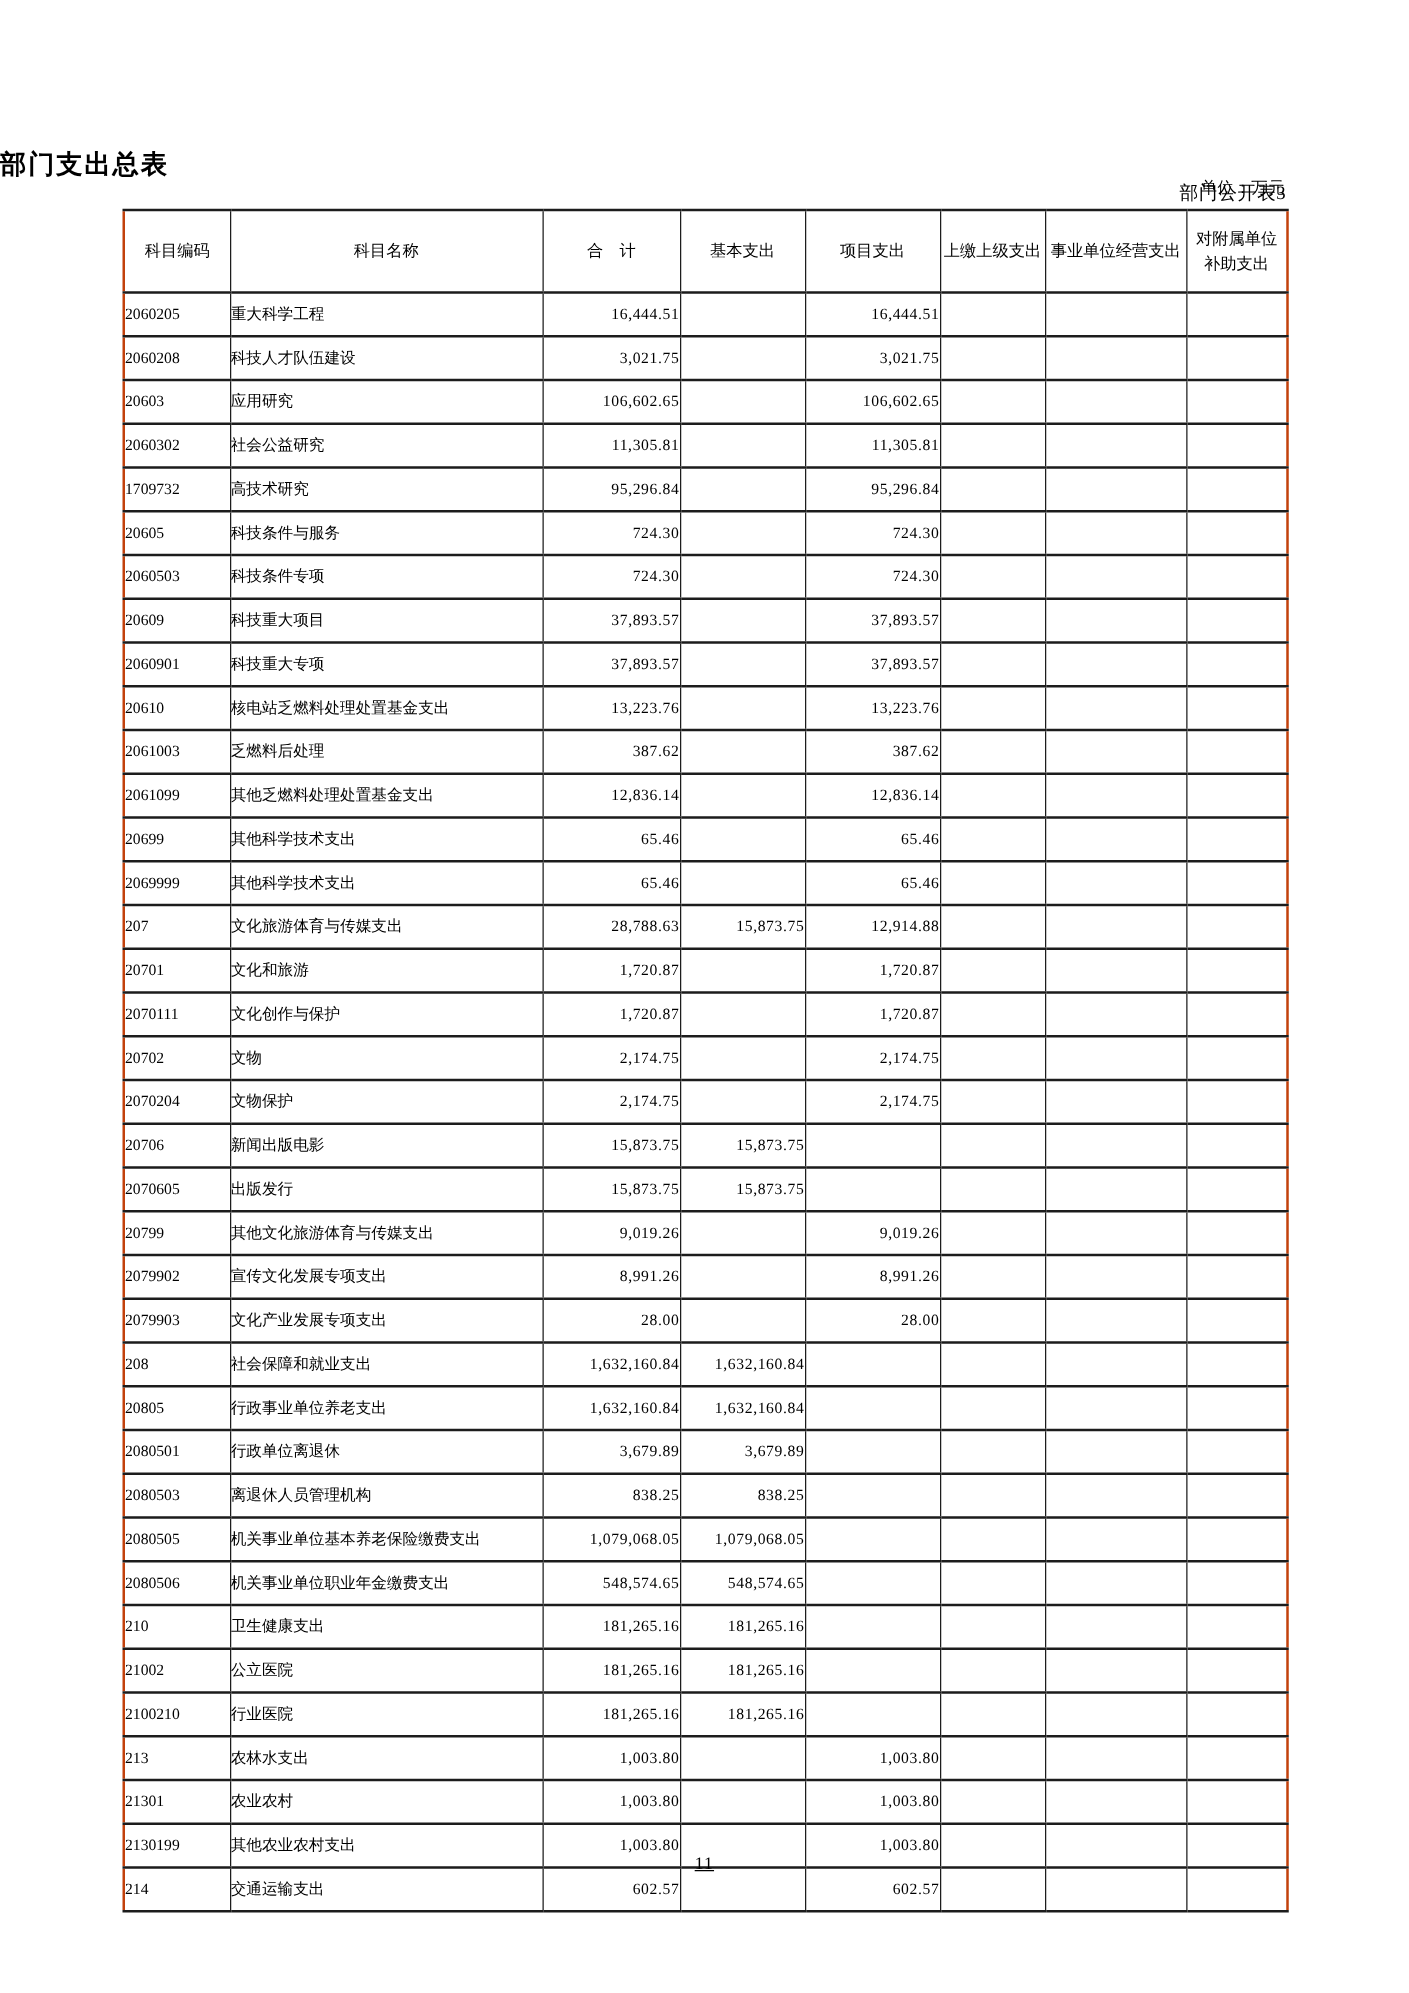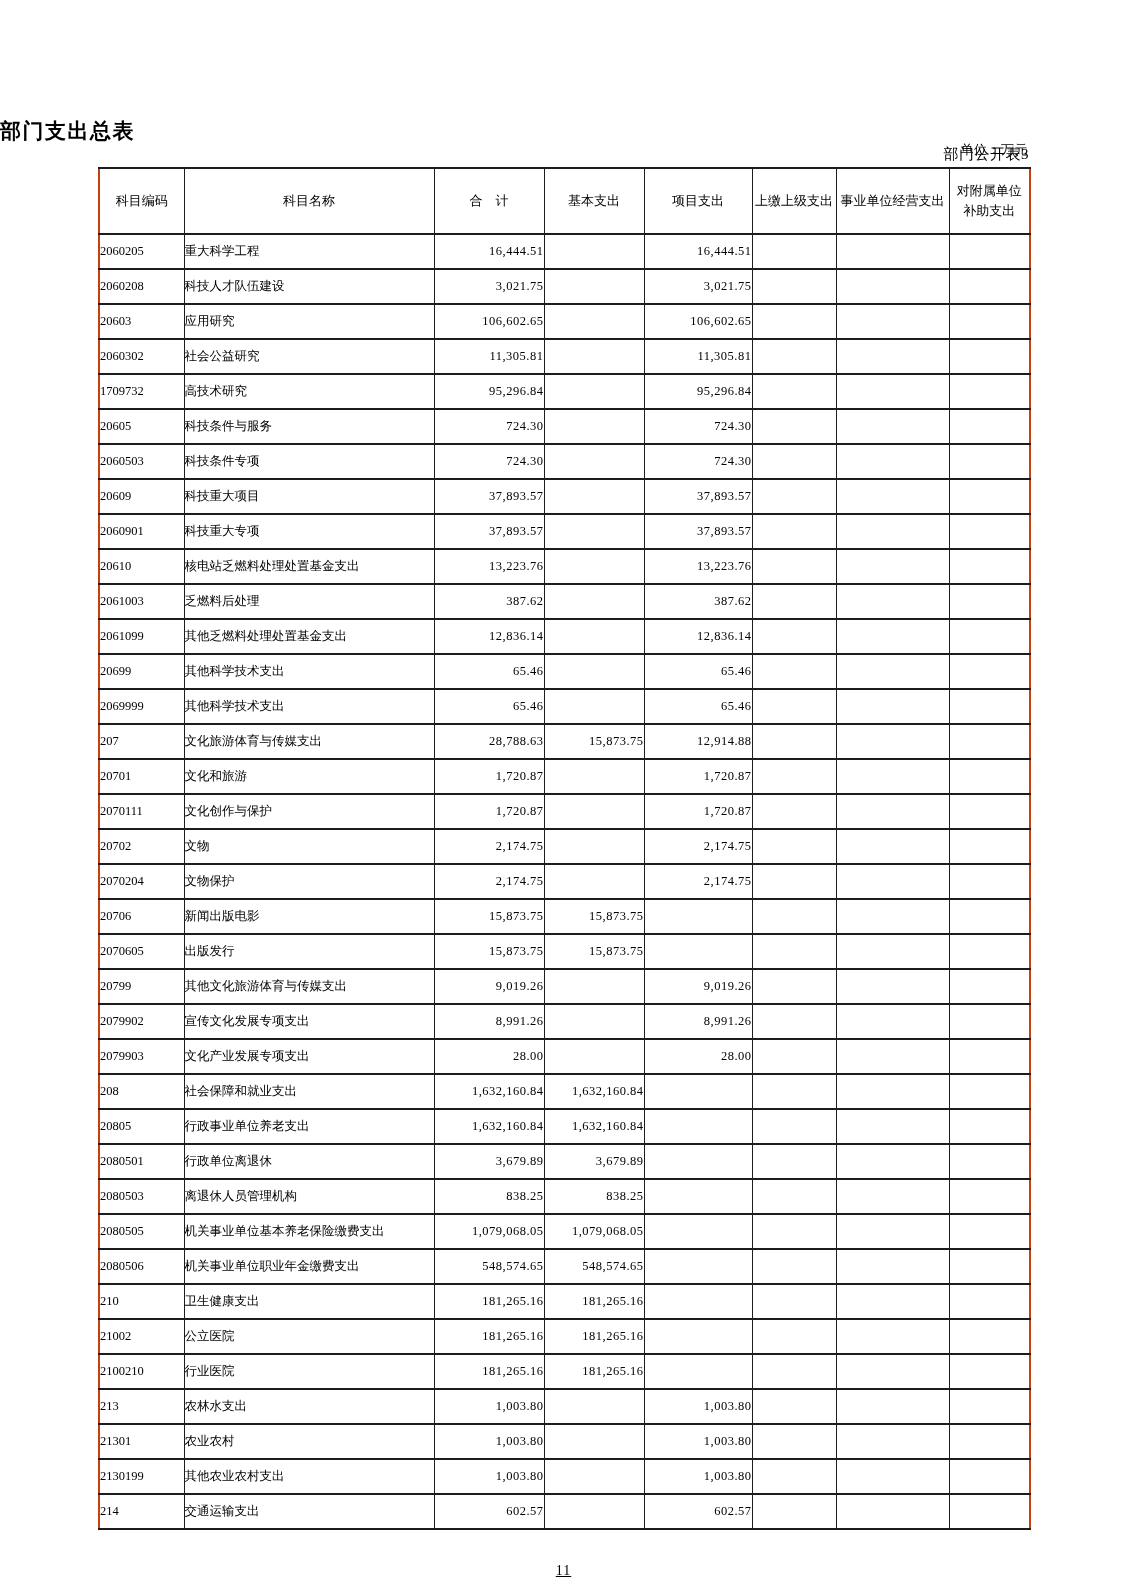--- a/index.html
+++ b/index.html
@@ -56,21 +56,21 @@
     padding:0;
     vertical-align:middle;
     white-space:nowrap;
   }
   td.cell-code,td.cell-name{text-align:left;}
   td.lvl-0{padding-left:5px;}
   td.lvl-1{padding-left:17px;}
   td.lvl-2{padding-left:29px;}
   td.cell-num{text-align:right;padding-right:7px;letter-spacing:.5px;}
   .page-num{
-    position:absolute;top:1563px;left:0;width:100%;
+    position:absolute;top:1484px;left:0;width:100%;
     text-align:center;font-size:14px;letter-spacing:1px;text-decoration:underline;
   }
 </style>
 </head>
 <body>
 
 <div class="sheet">
 
   <div class="doc-label">部门公开表3</div>
 

